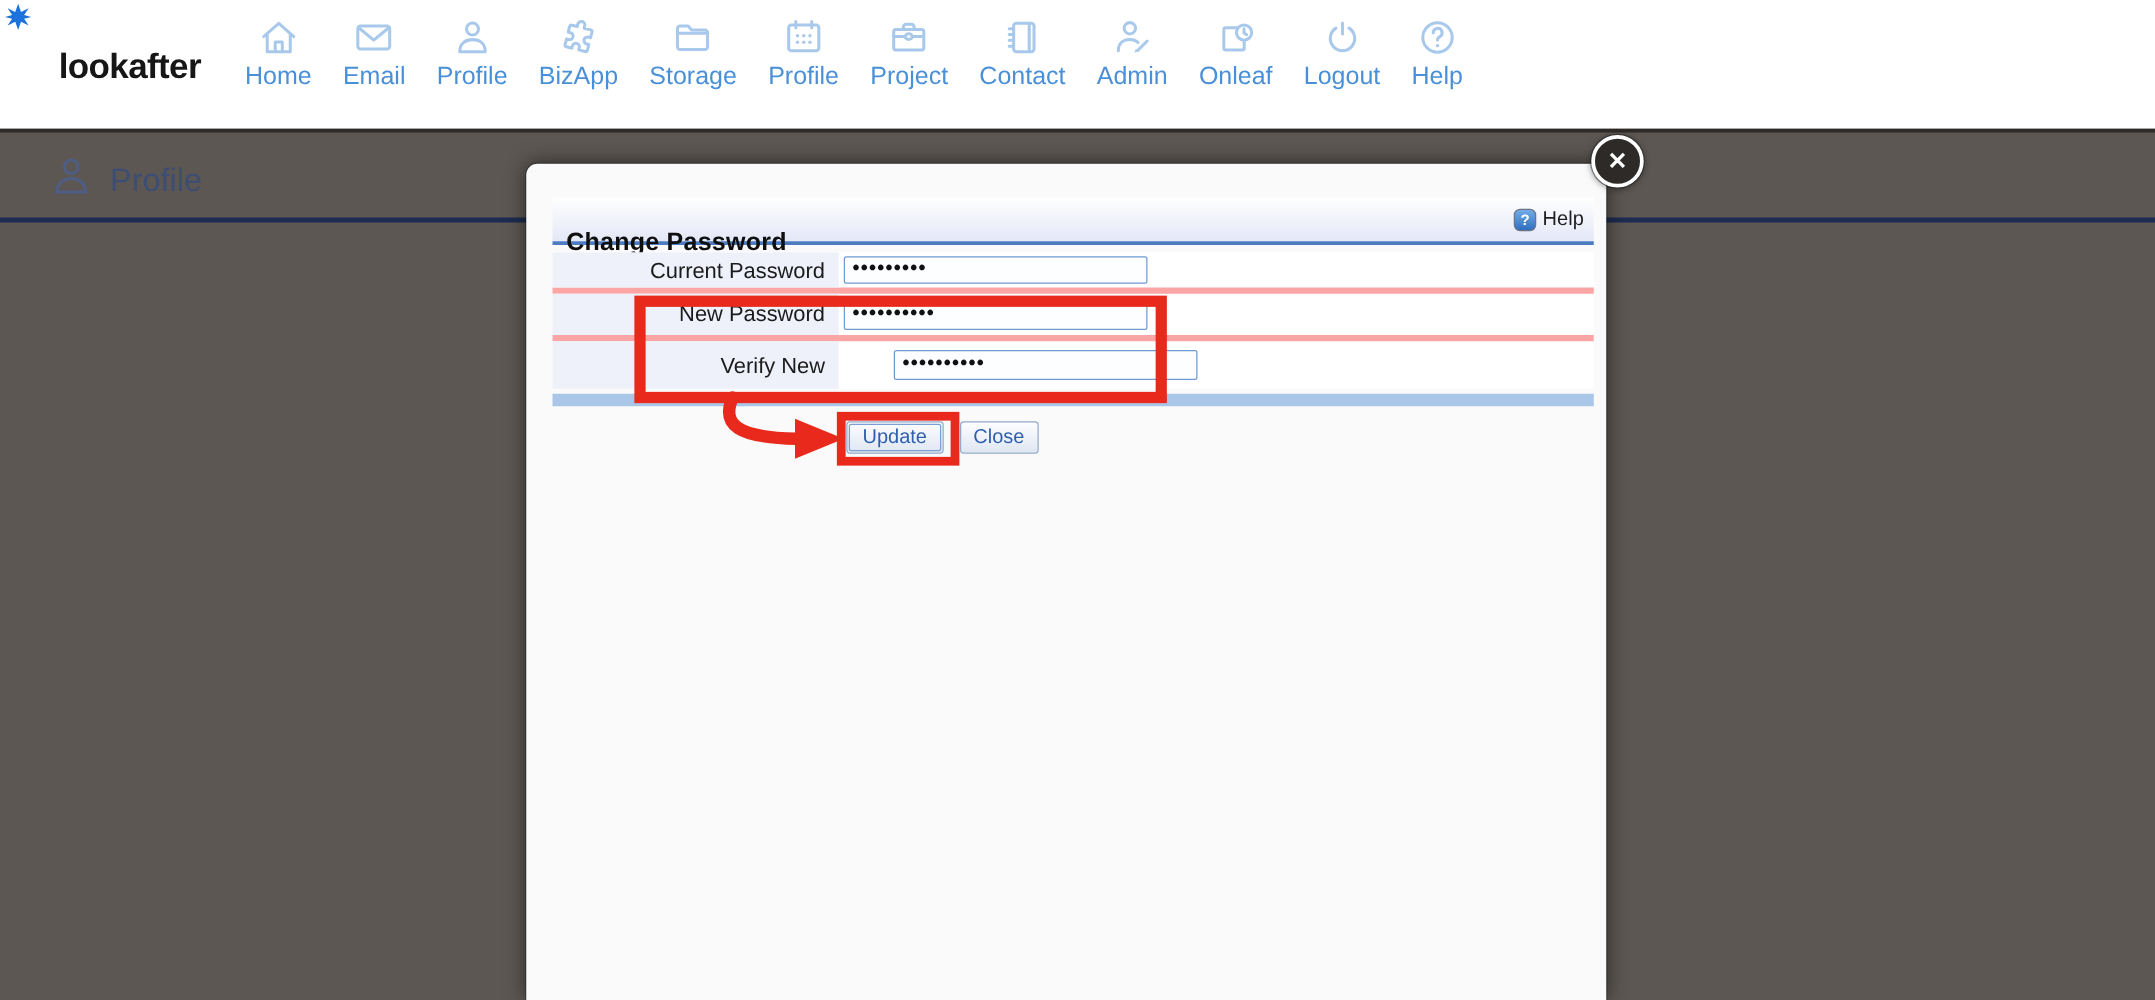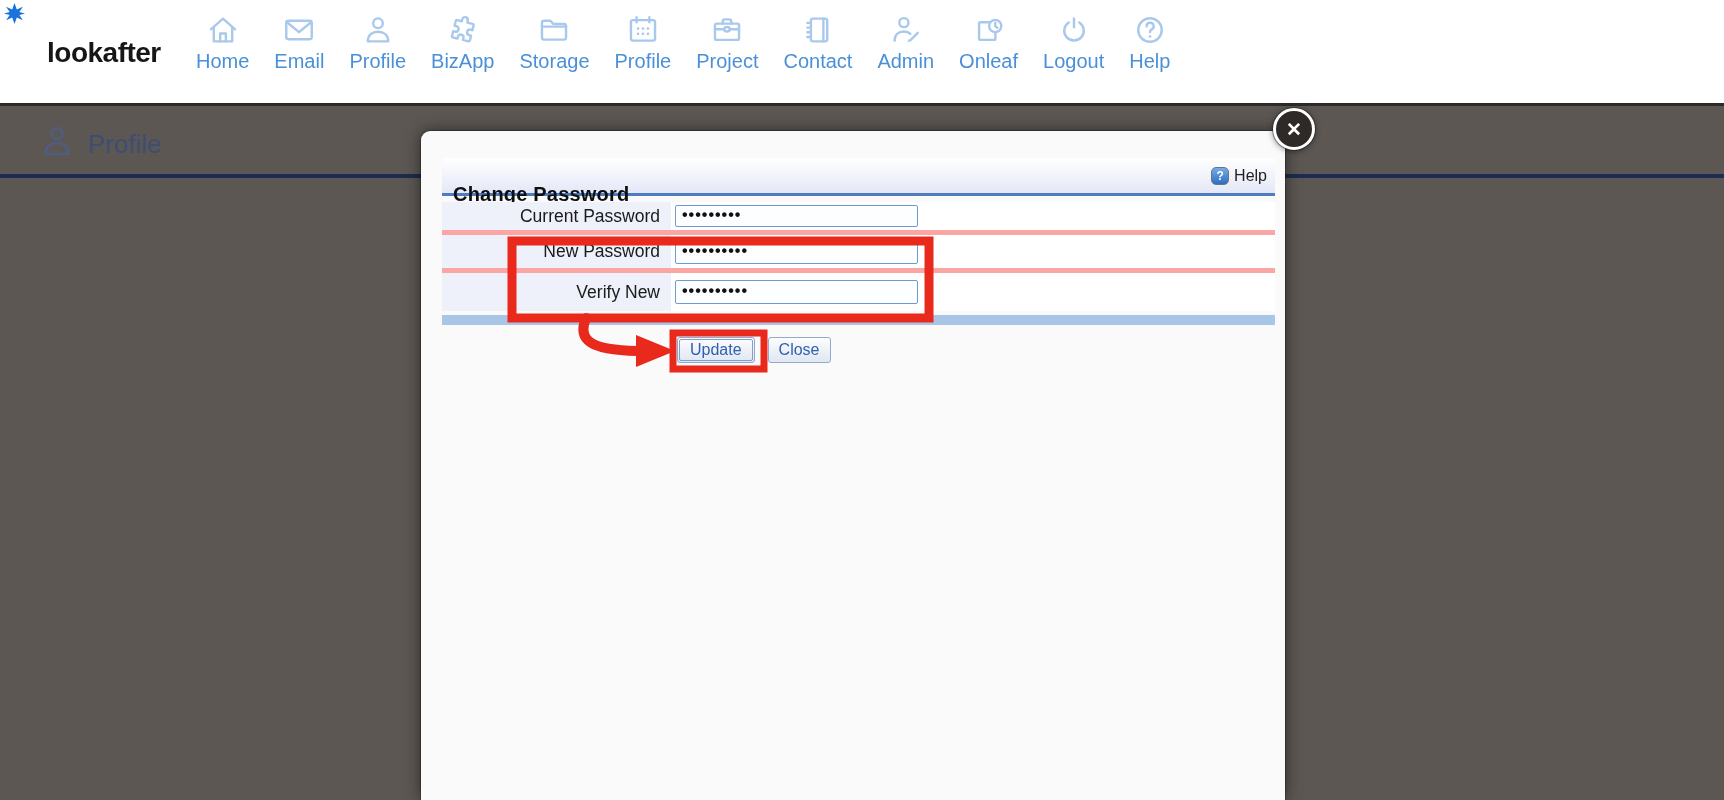--- a/index.html
+++ b/index.html
@@ -25,21 +25,21 @@
   
   .modal { position:absolute; left:421px; top:131px; width:864px; height:669px; background:#fafafa; border-radius:9px 9px 0 0; box-shadow:0 0 16px rgba(0,0,0,0.55), 0 0 0 1px rgba(30,30,30,0.35); z-index:10; }
   .modal-header { position:absolute; left:21px; right:10px; top:27px; height:38px; background:linear-gradient(#ffffff, #e4e7f7); border-bottom:3px solid #4d7cc0; }
   .modal-title { position:absolute; left:11px; top:0; line-height:36px; font-size:20px; font-weight:bold; color:#0f0f0f; letter-spacing:0.2px;margin-top:18px; }
   .modal-help { position:absolute; right:8px; top:0; height:36px; display:flex; align-items:center; gap:5px; cursor:pointer; }
   .help-badge { width:18px; height:18px; border-radius:5px; background:linear-gradient(#74ace8, #2f6fc0); border:1px solid #6a7486; color:#fff; font-size:12px; font-weight:bold; text-align:center; line-height:16px; }
   .modal-help-label { font-size:16px; color:#1f1f1f; }
 
   .form-table { position:absolute; left:21px; right:10px; top:71px; background:#fff; }
   .form-row { display:flex; align-items:center; border-bottom:5px solid #fca5a5; }
-  .form-row:last-child { border-bottom:none; }
+  .form-row:last-child { border-bottom:none;gap:40px; }
   .row-h33 { height:33px; } .row-h38 { height:38px;justify-content:flex-end; }
   .label-cell { width:229px; align-self:stretch; background:#eef0fa; display:flex; align-items:center; justify-content:flex-end; padding-right:11px; font-size:17.5px; color:#1b1b1b; }
   .input-cell { flex:1; padding-left:4px; }
   .pw-input { width:243px; height:24px; border:1.5px solid #6f9bd1; border-radius:2px; background:#fdfeff; font-family:"Liberation Sans", sans-serif; font-size:16px; font-weight:bold; letter-spacing:1px; color:#111; padding:0 0 2px 6px; outline:none; }
   .pw-small { height:22px; }
   .blue-bar { position:absolute; left:21px; right:10px; top:184px; height:10px; background:#a9c6e6; }
 
   .btn-row { position:absolute; left:256px; top:206px; display:flex; gap:13px; }
   .btn { background:linear-gradient(#fdfdfe, #dfe7f2); border:1px solid #93a9c9; border-radius:3px; color:#2f5fae; font-family:"Liberation Sans", sans-serif; font-size:16px; cursor:pointer; padding:0; }
   .btn-inner { display:block; border:1px solid transparent; border-radius:2px; padding:2px 11px; }

